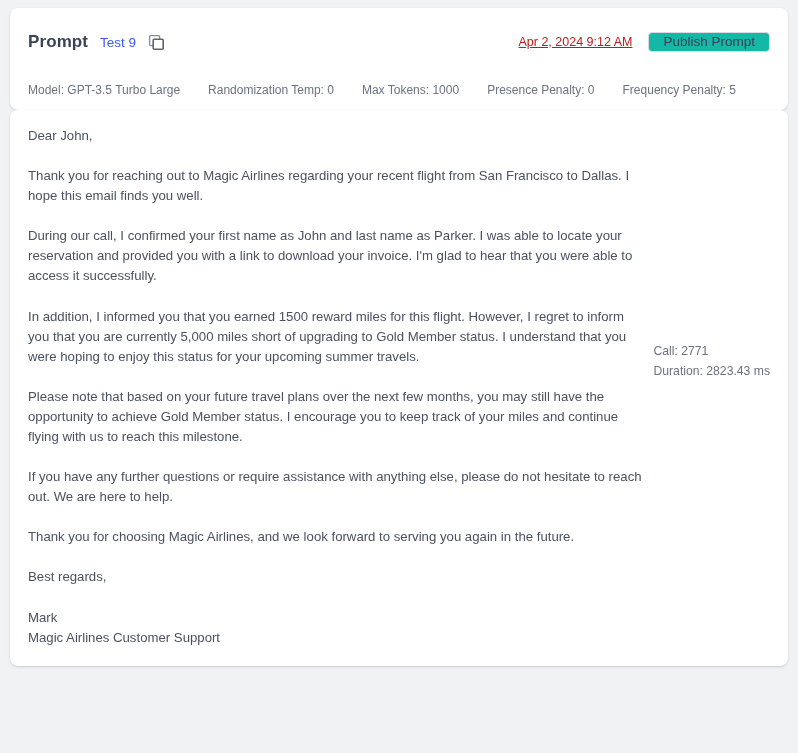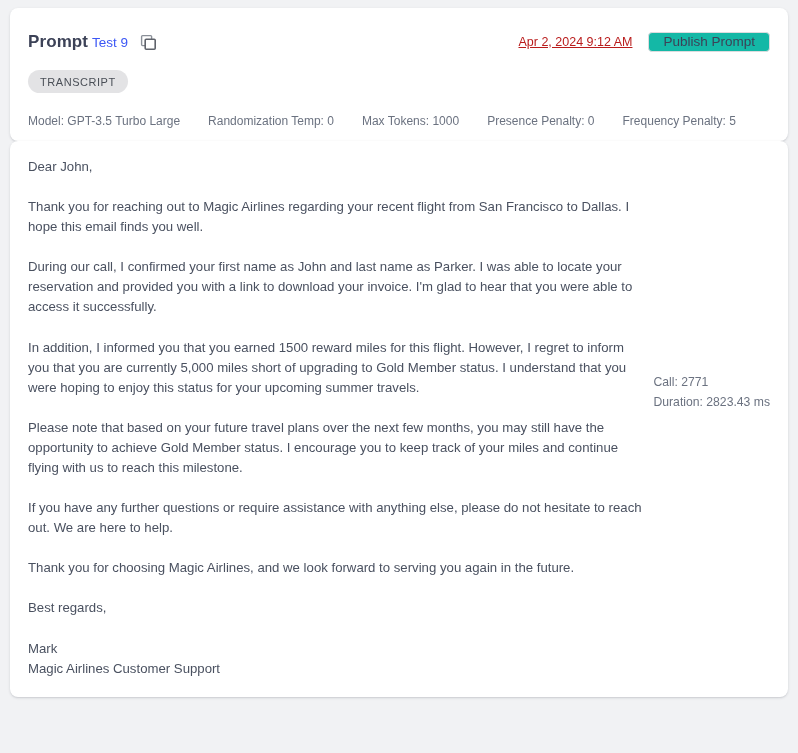--- a/index.html
+++ b/index.html
@@ -39,21 +39,21 @@
     align-items: center;
     height: 40px;
   }
   .prompt-title {
     font-size: 17px;
     font-weight: bold;
     color: #3c4257;
     letter-spacing: 0.1px;
   }
   .test-link {
-    margin-left: 4px;
+    margin-left: 12px;
     font-size: 13.5px;
     color: #3c57f5;
     text-decoration: none;
     cursor: pointer;
   }
   .copy-icon {
     margin-left: 12px;
     display: inline-flex;
     align-items: center;
     cursor: pointer;
@@ -176,23 +176,20 @@
         </svg>
       </span>
 
       <span class="head-spacer"></span>
 
       <span class="timestamp">Apr 2, 2024 9:12 AM</span>
 
       <button class="publish-btn">Publish Prompt</button>
     </div>
 
-    <div class="tag-row">
-      <span class="tag-pill">TRANSCRIPT</span>
-    </div>
 
 
     <div class="params">
       <span class="param">Model: GPT-3.5 Turbo Large</span>
       <span class="param">Randomization Temp: 0</span>
       <span class="param">Max Tokens: 1000</span>
       <span class="param">Presence Penalty: 0</span>
       <span class="param">Frequency Penalty: 5</span>
     </div>
   </div>

